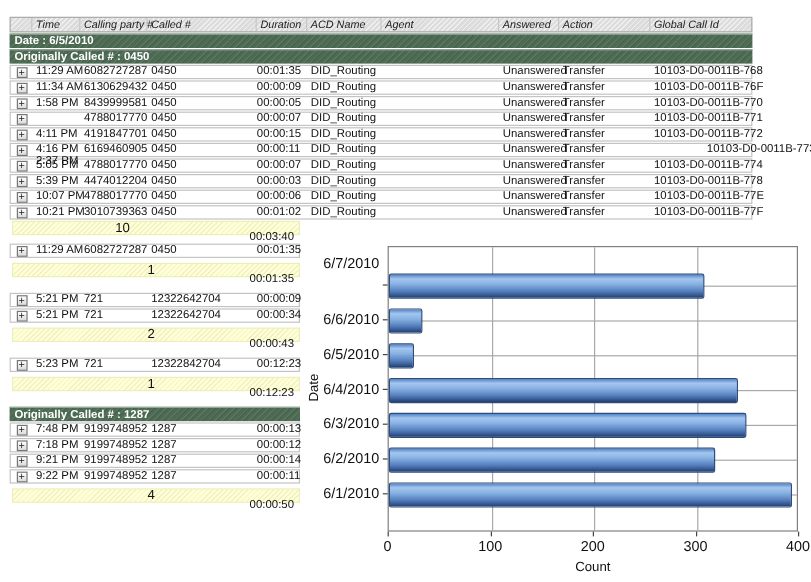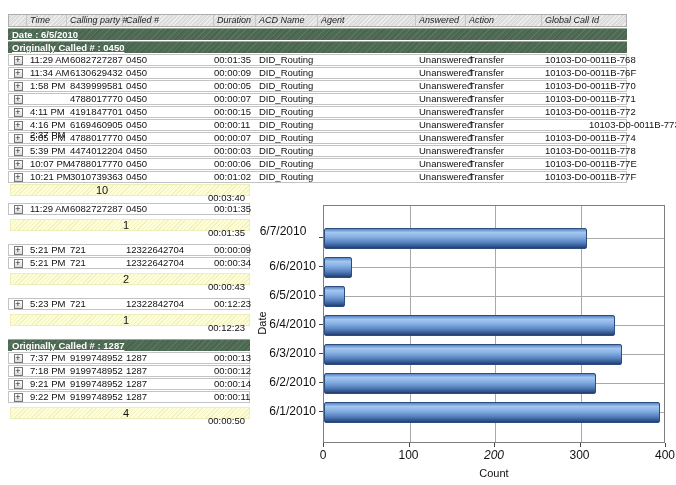--- a/index.html
+++ b/index.html
@@ -27,21 +27,21 @@
     border-right:1px solid #c6c6c6;
   }
   .hcell:last-child{border-right:none;flex:1;}
 
   .gbar{
     height:12px;box-sizing:border-box;margin-bottom:1px;
     background-color:#4d6a53;
     background-image:repeating-linear-gradient(135deg,rgba(255,255,255,.08) 0 1px,rgba(0,0,0,.07) 1px 2px,transparent 2px 4px);
     border-top:1px solid #93a896;
     color:#ffffff;font-size:9.5px;font-weight:bold;line-height:11px;
-    padding-left:4px;white-space:nowrap;text-decoration:underline;
+    padding-left:4px;white-space:nowrap;
   }
 
   .row{
     display:flex;height:12px;box-sizing:border-box;margin-bottom:1px;
     background:#ffffff;border:1px solid #c3c3c3;
   }
   .cell{
     flex:none;box-sizing:border-box;height:100%;
     font-size:9.5px;line-height:10px;color:#111;
     padding-left:3px;padding-top:0;white-space:nowrap;overflow:visible;
@@ -322,21 +322,21 @@
           <span class="sum-count" style="left: 112px;">1</span>
           <span class="sum-dur">00:12:23</span>
         </div>
       </div>
       <div class="gsec">
         <div class="gbar"><span>Originally Called # : 1287</span></div>
         <div class="row">
           <div class="cell exp" style="width: 18px;">
             <span class="expand"></span>
           </div>
-          <div class="cell" style="width: 40px;">7:37 PM</div>
+          <div class="cell" style="width: 40px;">7:48 PM</div>
           <div class="cell" style="width: 56px;">9199748952</div>
           <div class="cell" style="width: 91px;">1287</div>
           <div class="cell dur" style="width: 37px;">00:00:13</div>
         </div>
         <div class="row">
           <div class="cell exp" style="width: 18px;">
             <span class="expand"></span>
           </div>
           <div class="cell" style="width: 40px;">7:18 PM</div>
           <div class="cell" style="width: 56px;">9199748952</div>
@@ -389,26 +389,26 @@
         <div class="bar" style="top: 166.5px; width: 272px;"></div>
         <div class="hgrid" style="top: 206px;"></div>
         <div class="bar" style="top: 195.5px; width: 336px;"></div>
       </div>
     <div id="xlab">Count</div>
   <div class="xtick" style="left: 73px;"></div>
       <div class="xticklab" style="left: 73px;">0</div>
       <div class="xtick" style="left: 158.5px;"></div>
       <div class="xticklab" style="left: 158.5px;">100</div>
       <div class="xtick" style="left: 244px;"></div>
-      <div class="xticklab" style="left: 244px; font-style: italic;">200</div>
+      <div class="xticklab" style="left: 244px;">200</div>
       <div class="xtick" style="left: 329.5px;"></div>
       <div class="xticklab" style="left: 329.5px;">300</div>
       <div class="xtick" style="left: 415px;"></div>
       <div class="xticklab" style="left: 415px;">400</div>
-      <div class="ylabel" style="top: 29px; text-align: center;">6/7/2010</div>
+      <div class="ylabel" style="top: 17px;">6/7/2010</div>
       <div class="ytick" style="left: 69px; top: 42px;"></div>
       <div class="ylabel" style="top: 64px;">6/6/2010</div>
       <div class="ytick" style="left: 69px; top: 71px;"></div>
       <div class="ylabel" style="top: 93px;">6/5/2010</div>
       <div class="ytick" style="left: 69px; top: 100px;"></div>
       <div class="ylabel" style="top: 122px;">6/4/2010</div>
       <div class="ytick" style="left: 69px; top: 129px;"></div>
       <div class="ylabel" style="top: 151px;">6/3/2010</div>
       <div class="ytick" style="left: 69px; top: 158px;"></div>
       <div class="ylabel" style="top: 180px;">6/2/2010</div>

